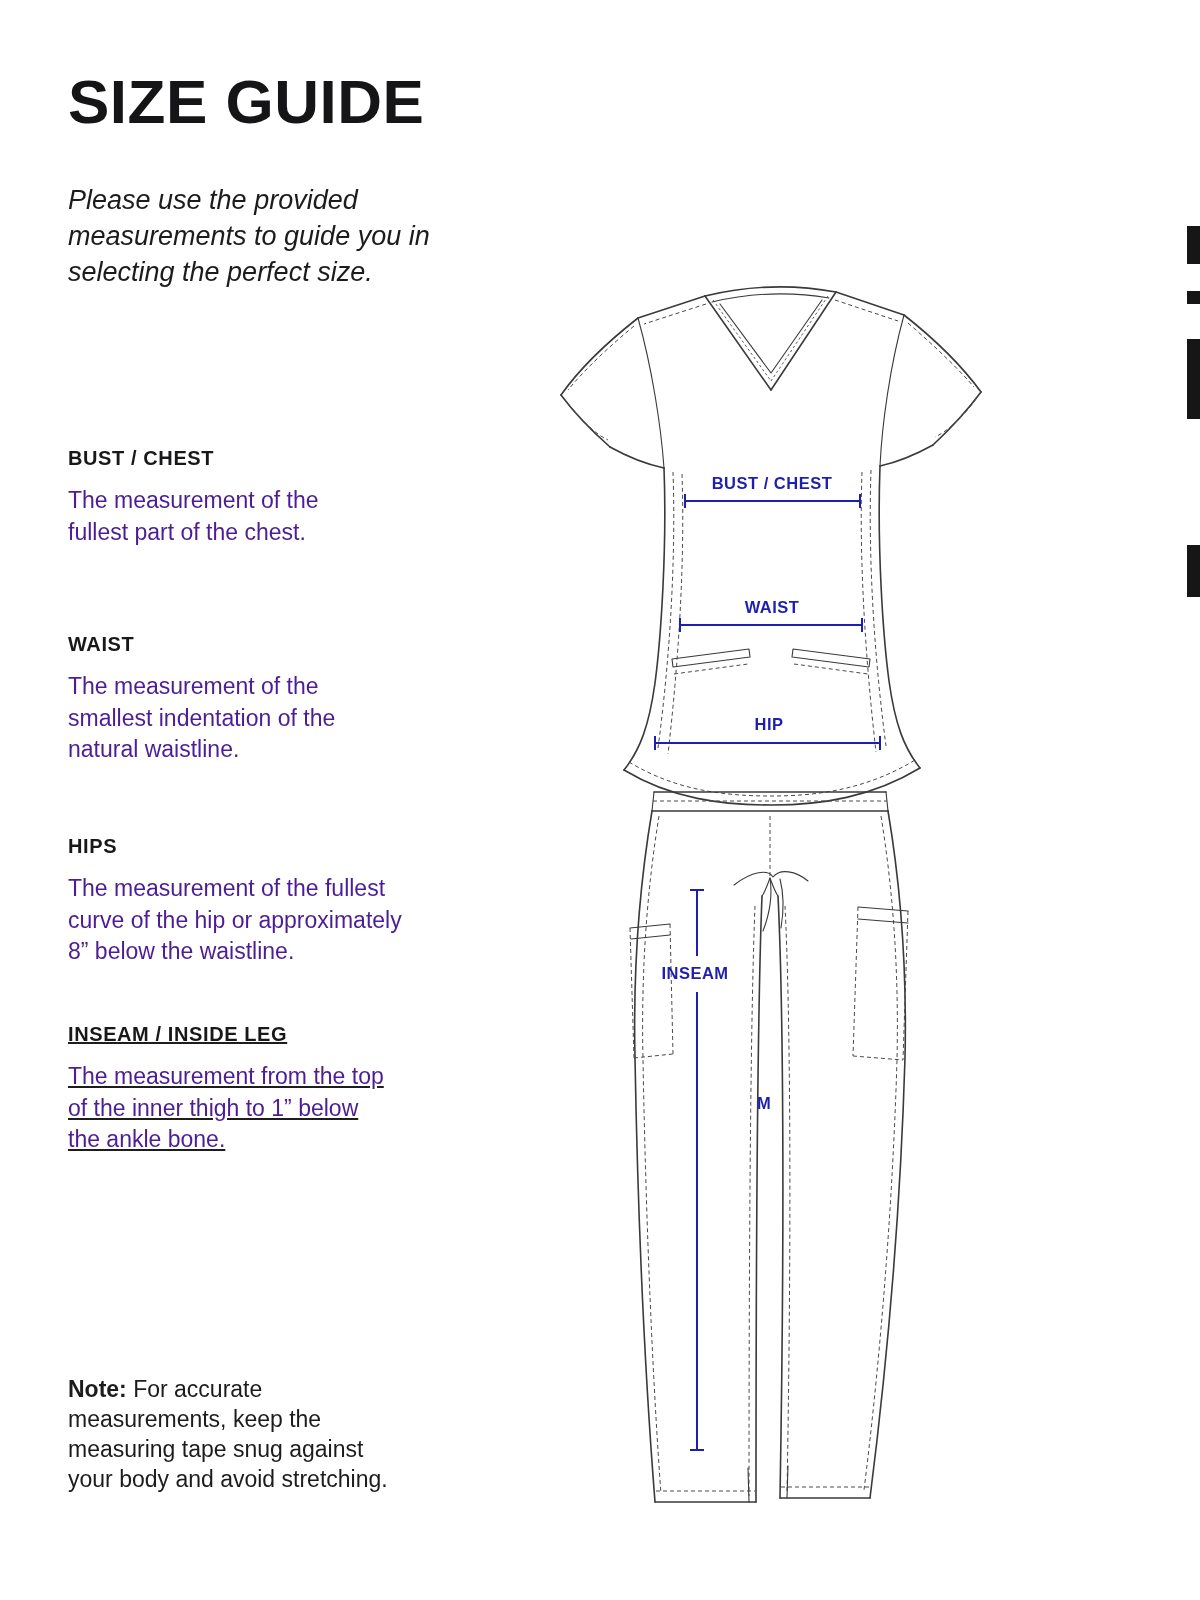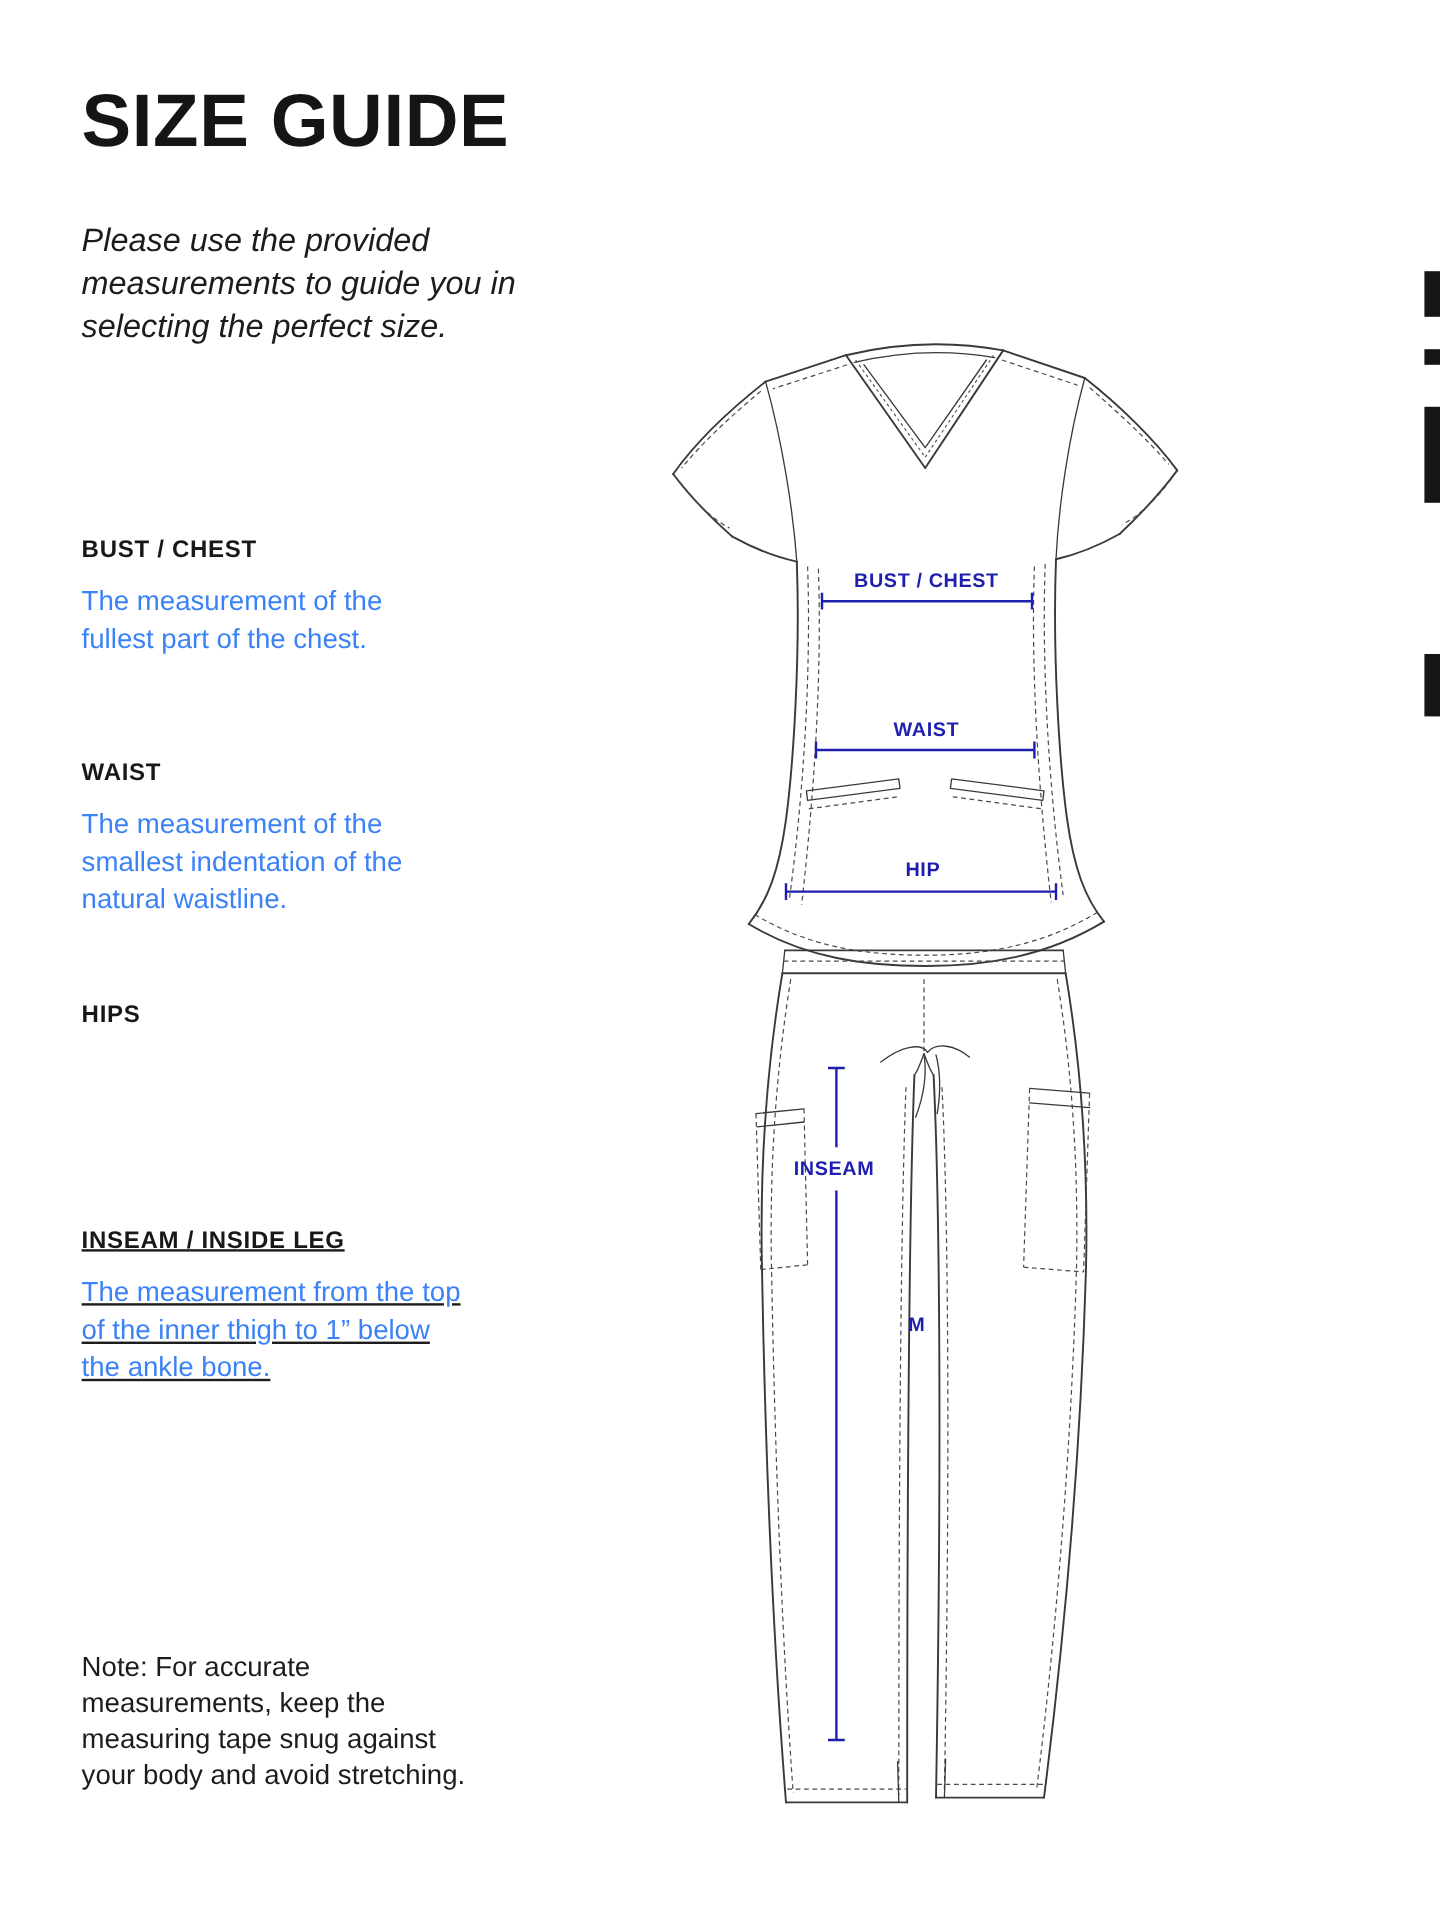--- a/index.html
+++ b/index.html
@@ -7,28 +7,28 @@
     font-family:"Liberation Sans", sans-serif; color:#1d1d1f; }
   .page { position:relative; width:1200px; height:1600px; background:#fff; overflow:hidden;padding-left:32px; }
 
   .title { position:absolute; left:68px; top:66px; font-size:62px; font-weight:700;
     letter-spacing:0.5px; color:#151517; }
   .intro { position:absolute; left:68px; top:182px; font-size:27px; line-height:36px;
     white-space:pre-line; color:#1c1c1e;font-style:italic; }
 
   .section { position:absolute; left:68px; }
   .section h2 { font-size:20px; font-weight:700; letter-spacing:0.6px; color:#18181a; margin-bottom:15px; }
-  .section p { font-size:23px; line-height:31.5px; white-space:pre-line; color:#3b82f6; }
+  .section p { font-size:23px; line-height:31.5px; white-space:pre-line; color:#4c1d95; }
   #sec-bust   { top:447px; }
   #sec-waist  { top:633px; }
   #sec-hips   { top:835px; }
   #sec-inseam { top:1023px;text-decoration:underline; }
 
   .note { position:absolute; left:68px; top:1374px; font-size:23px; line-height:30px; color:#1c1c1e; }
-  .note .note-label { font-weight:400; }
+  .note .note-label { font-weight:700; }
   .note .note-body { white-space:pre-line; }
 
   .diagram { position:absolute; left:540px; top:278px; width:470px; height:1250px; }
 
   .outline { stroke:#3a3a3a; fill:none; stroke-width:1.6; stroke-linecap:round; stroke-linejoin:round; }
   .thin    { stroke-width:1.1; }
   .dashed  { stroke:#4a4a4a; fill:none; stroke-width:1; stroke-dasharray:4 3; }
   .fine-dash { stroke-dasharray:2.5 2.5; stroke-width:0.9; }
   .blue-line  { stroke:var(--accent,#1f1faf); stroke-width:2; fill:none; stroke-linecap:butt; }
   .blue-label { fill:var(--accent,#1f1faf); font-family:"Liberation Sans",sans-serif;
@@ -55,20 +55,23 @@
 
   <section class="section" id="sec-waist">
     <h2>WAIST</h2>
     <p>The measurement of the
 smallest indentation of the
 natural waistline.</p>
   </section>
 
   <section class="section" id="sec-hips">
     <h2>HIPS</h2>
+    <p>The measurement of the fullest
+curve of the hip or approximately
+8” below the waistline.</p>
   </section>
 
   <section class="section" id="sec-inseam">
     <h2>INSEAM / INSIDE LEG</h2>
     <p>The measurement from the top
 of the inner thigh to 1” below
 the ankle bone.</p>
   </section>
 
   <p class="note"><strong class="note-label">Note:</strong><span class="note-body"> For accurate

